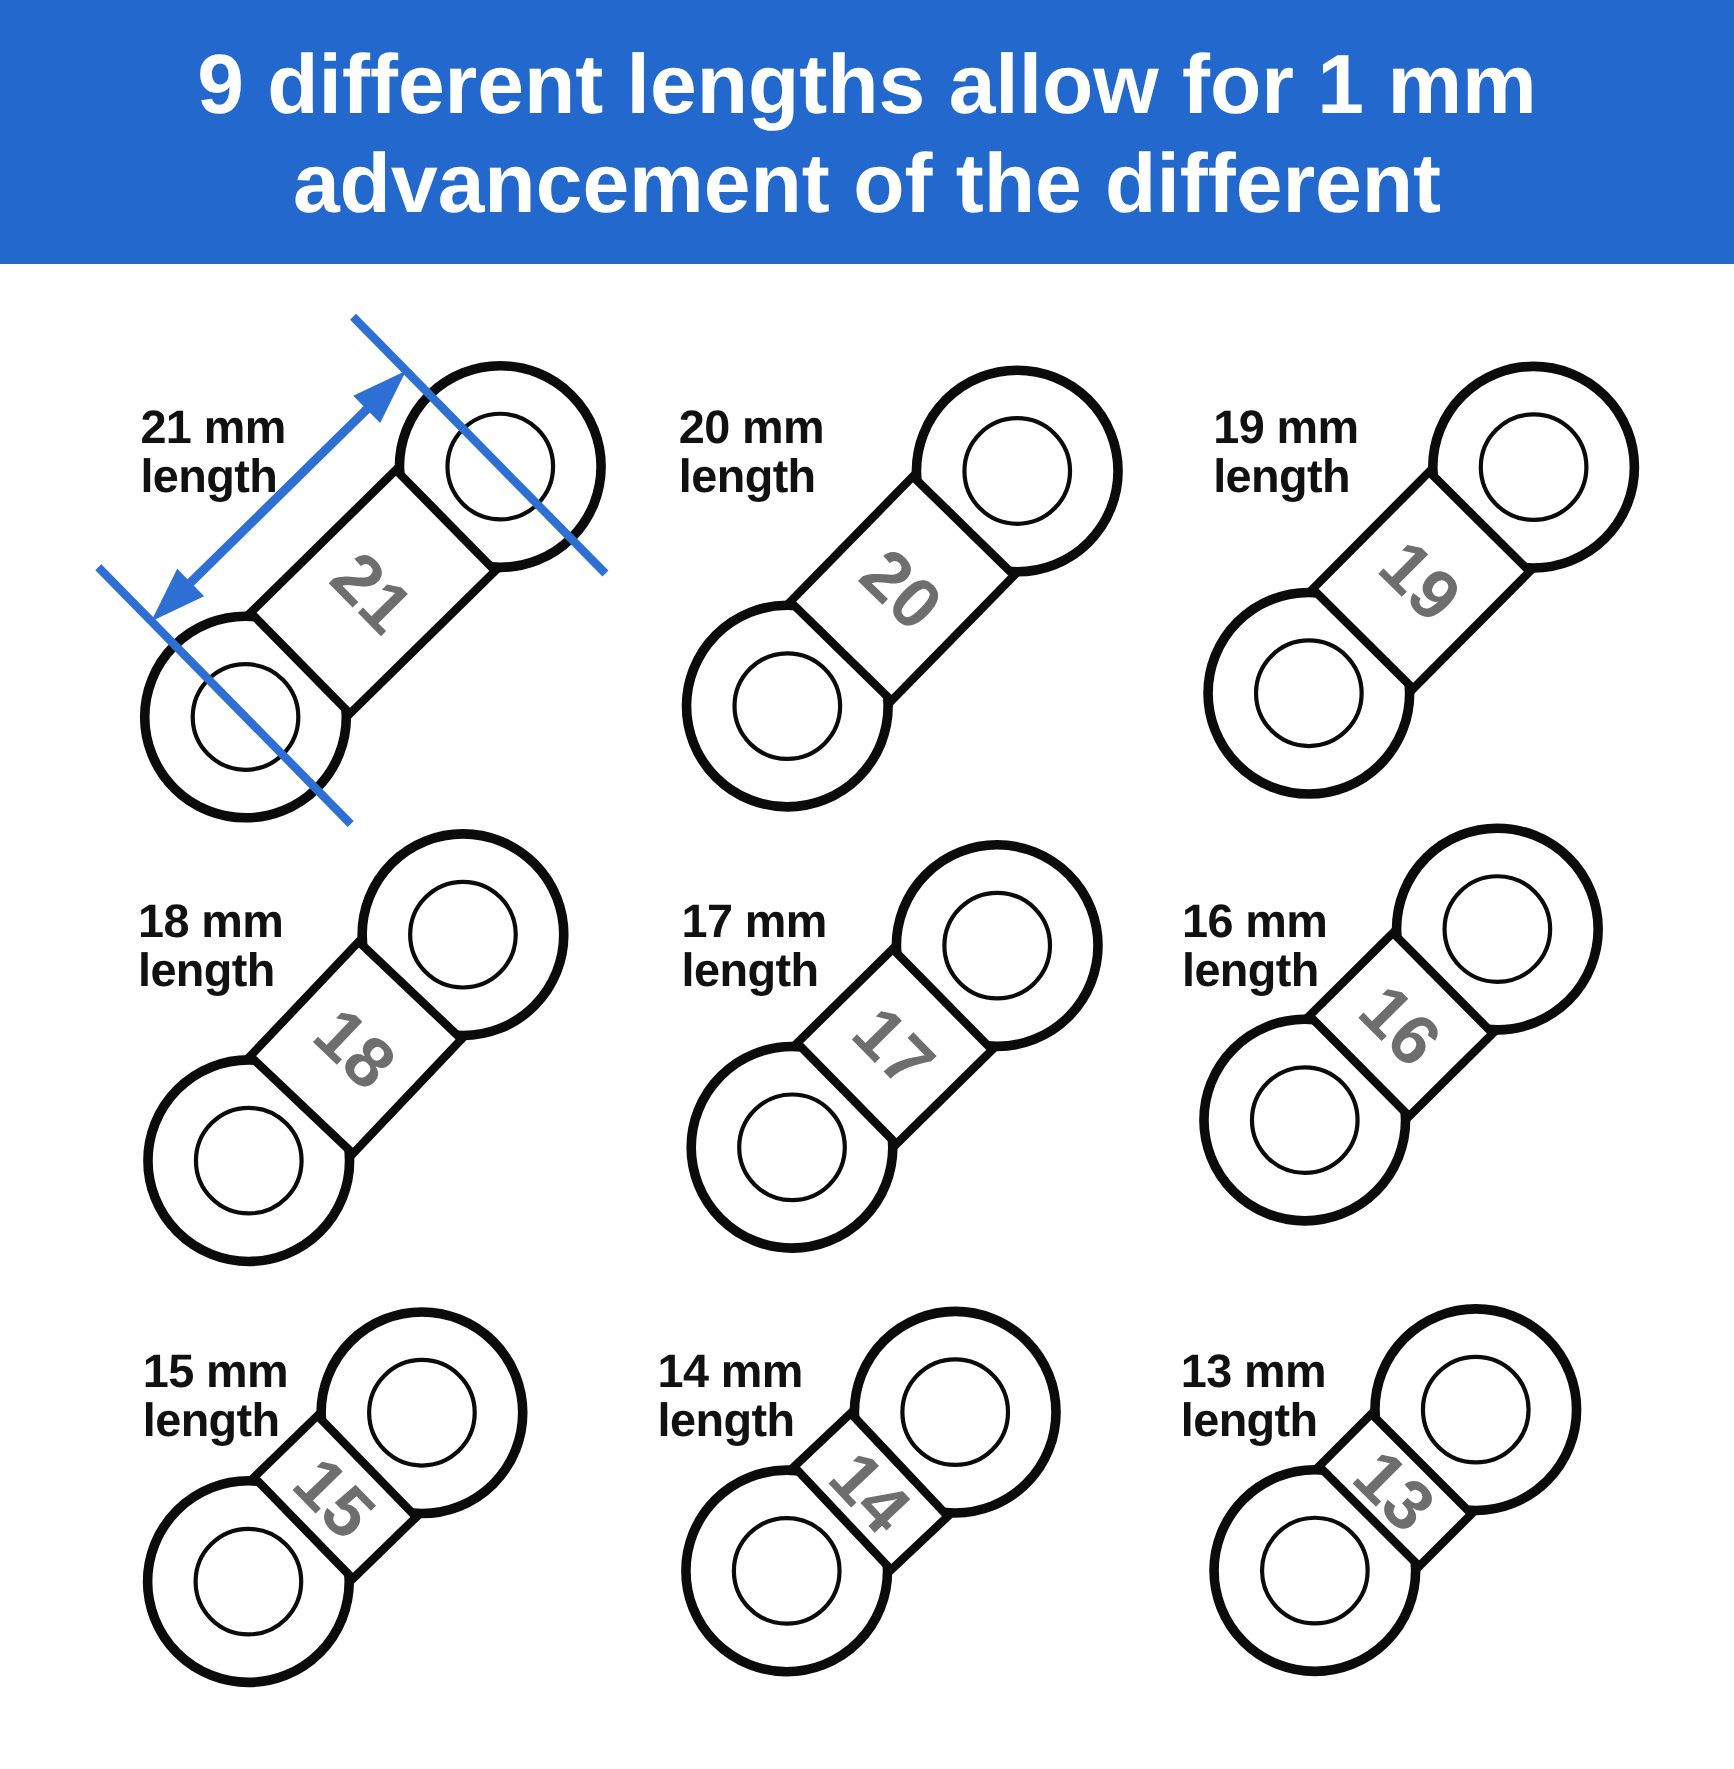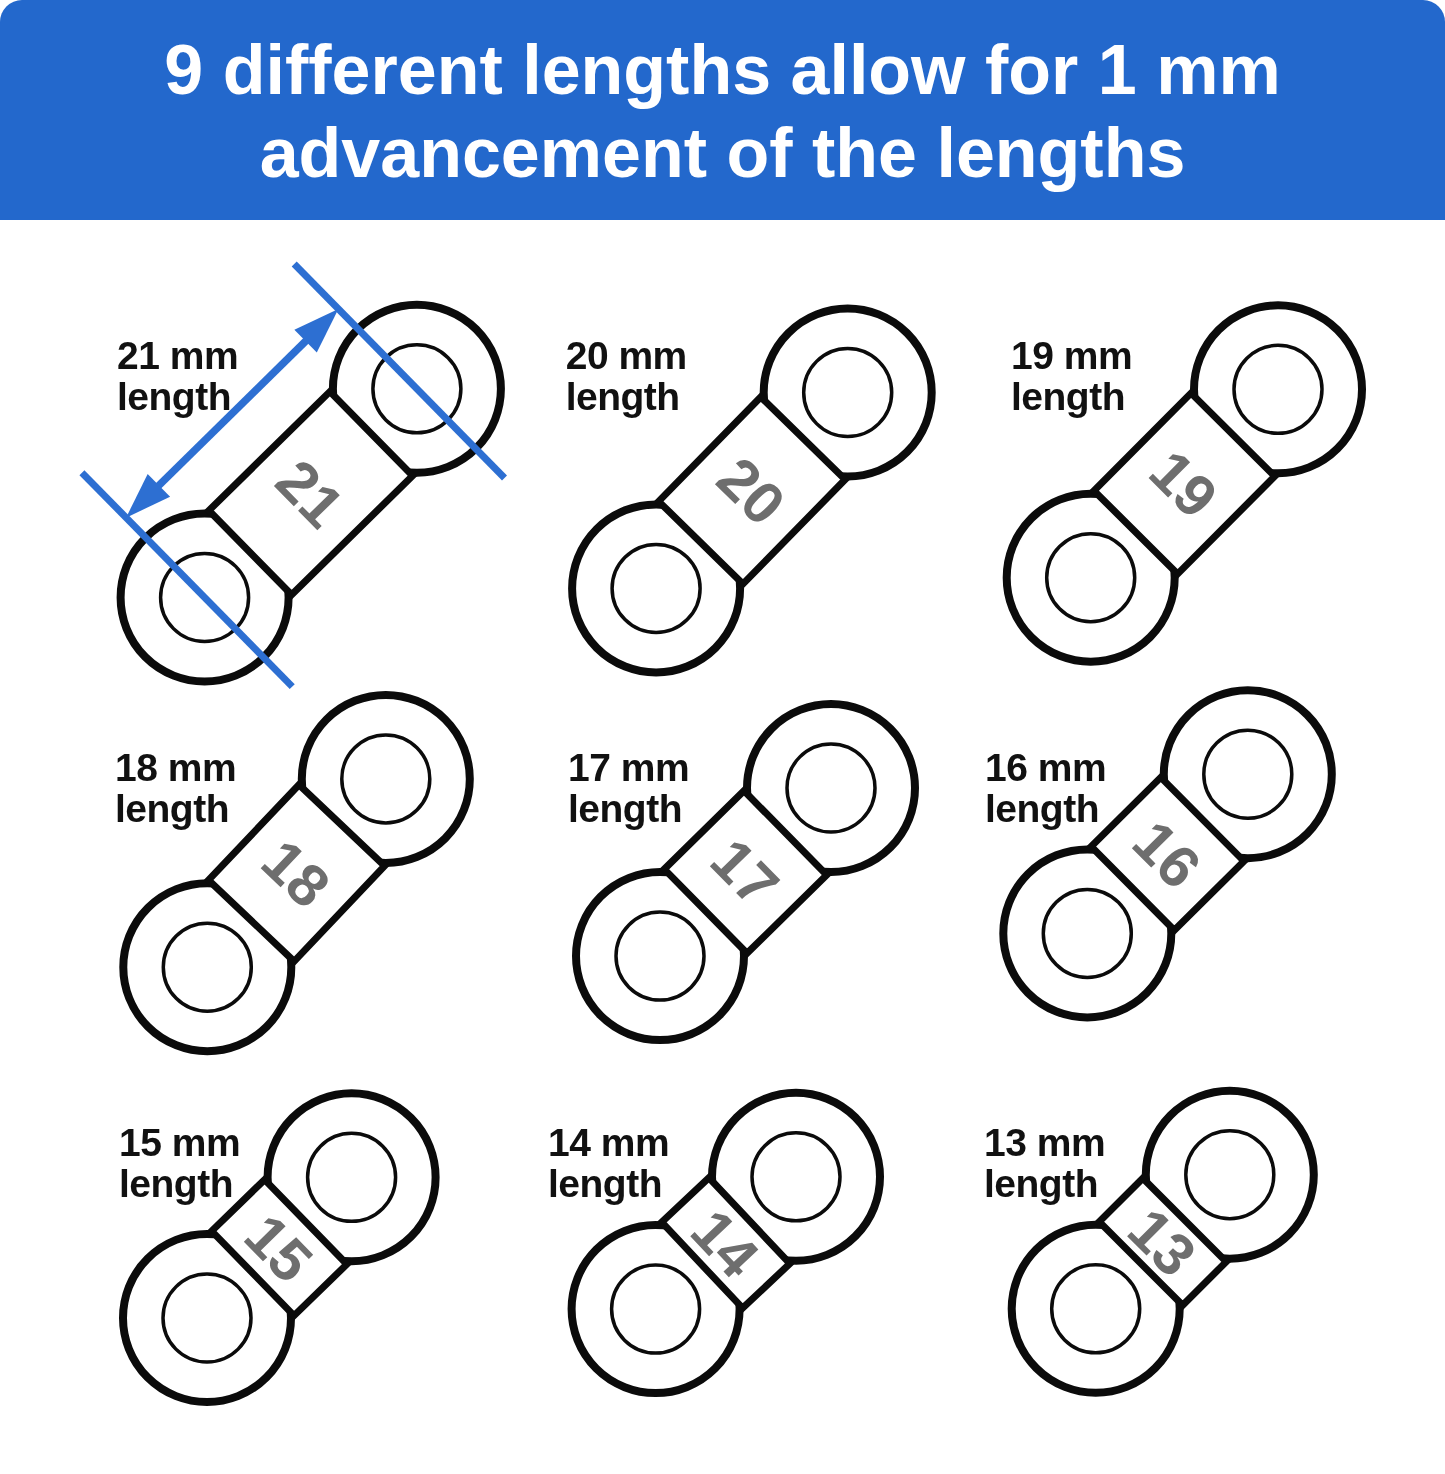--- a/index.html
+++ b/index.html
@@ -7,21 +7,20 @@
     padding: 0;
     background: #ffffff;
   }
   #page {
     position: relative;
     width: 1445px;
     height: 1474px;
     background: #ffffff;
     overflow: hidden;
     font-family: "Liberation Sans", sans-serif;
-    border-radius: 22px;
   }
   #banner {
     position: absolute;
     left: 0; top: 0;
     width: 1445px;
     height: 220px;
     box-sizing: border-box;
     padding-top: 4px;
     display: flex;
     flex-direction: column;
@@ -59,21 +58,21 @@
     font-size: 39px;
     letter-spacing: -0.5px;
   }
 </style>
 </head>
 <body>
 
 <div id="page">
   <div id="banner" style="background: rgb(35, 104, 204); color: rgb(255, 255, 255);">
     <span class="title-line">9 different lengths allow for 1 mm</span>
-    <span class="title-line">advancement of the lengths</span>
+    <span class="title-line">advancement of the different</span>
   </div>
   <svg id="diagram-canvas" viewBox="0 0 1445 1474" xmlns="http://www.w3.org/2000/svg">
       <g>
         <circle cx="204.60" cy="597.50" r="84" class="lug-outer" stroke="#0b0b0b" stroke-width="8"></circle>
         <circle cx="416.90" cy="388.80" r="84" class="lug-outer" stroke="#0b0b0b" stroke-width="8"></circle>
         <path d="M 291.60 594.71 L 208.88 510.56 L 329.90 391.59 L 412.62 475.74 Z" class="bar" stroke="#0b0b0b" stroke-width="7" stroke-linejoin="miter"></path>
         <circle cx="204.60" cy="597.50" r="44" class="lug-hole" stroke="#0b0b0b" stroke-width="3.5"></circle>
         <circle cx="416.90" cy="388.80" r="44" class="lug-hole" stroke="#0b0b0b" stroke-width="3.5"></circle>
         <text x="310.75" y="493.15" dy="0.36em" class="strap-number" fill="#6e6e6e" transform="rotate(45.49 310.75 493.15)">21</text>
         <text x="117" y="369" class="connector-label" fill="#111111">21 mm</text>

